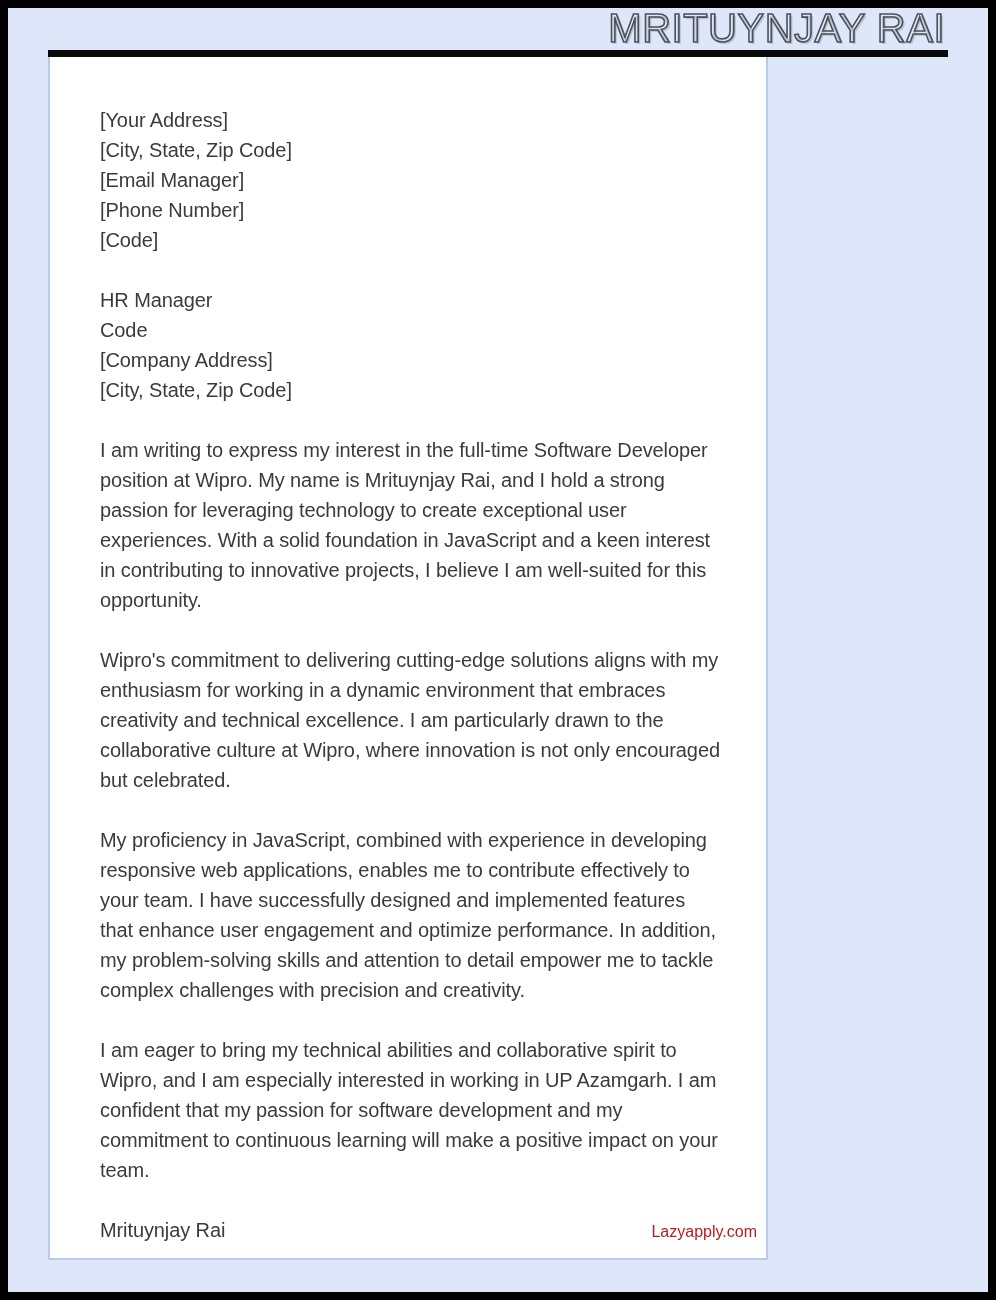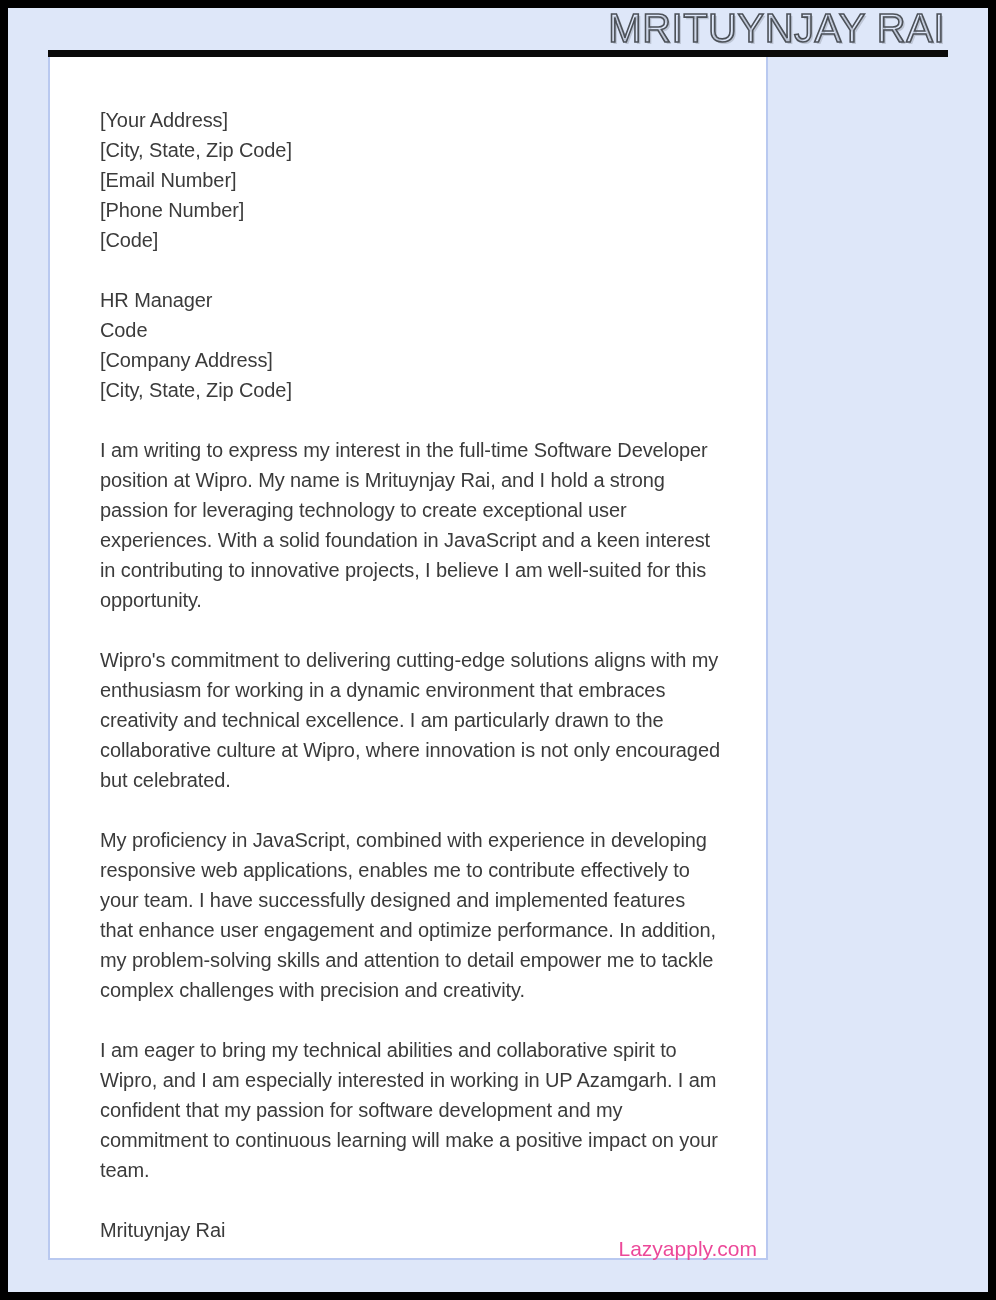--- a/index.html
+++ b/index.html
@@ -65,41 +65,41 @@
     line-height: 30px;
     color: #3b3b3b;
     letter-spacing: -0.1px;
   }
   .letter p {
     margin: 0 0 30px 0;
   }
   .watermark {
     position: absolute;
     right: 9px;
-    bottom: 1px;
-    font-size: 21px;
+    bottom: 18px;
+    font-size: 16px;
     line-height: 17px;
-    color: #ec4899;
+    color: #b91c1c;
     letter-spacing: 0;
   }
 </style>
 </head>
 <body>
 
 <div class="header-name">MRITUYNJAY RAI</div>
 
 <div class="header-rule"></div>
 
 <div class="page">
   <div class="letter">
 
     <p>
       <span>[Your Address]</span><br>
       <span>[City, State, Zip Code]</span><br>
-      <span>[Email Number]</span><br>
+      <span>[Email Manager]</span><br>
       <span>[Phone Number]</span><br>
       <span>[Code]</span>
     </p>
 
     <p>
       <span>HR Manager</span><br>
       <span>Code</span><br>
       <span>[Company Address]</span><br>
       <span>[City, State, Zip Code]</span>
     </p>

